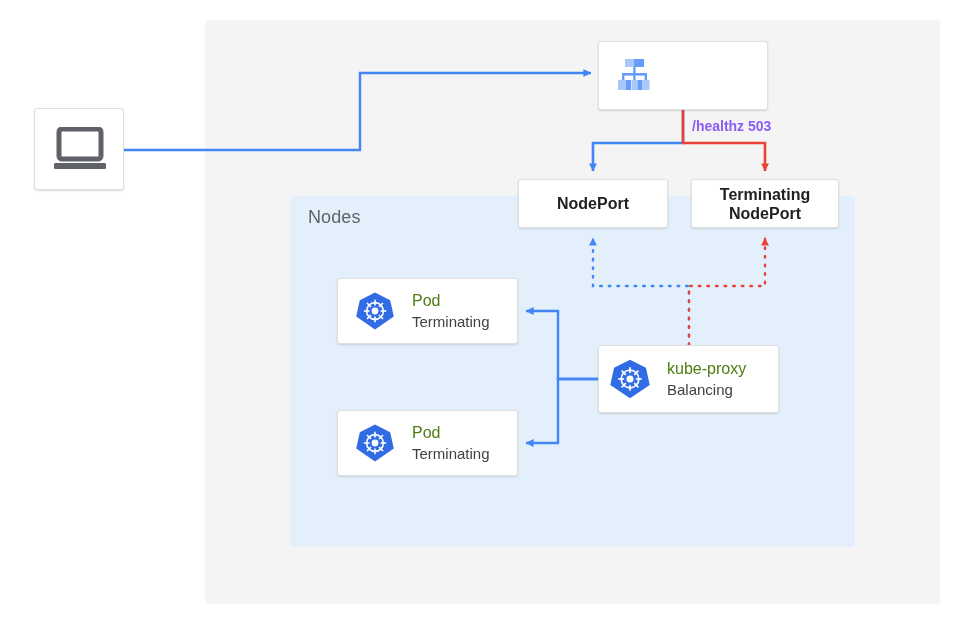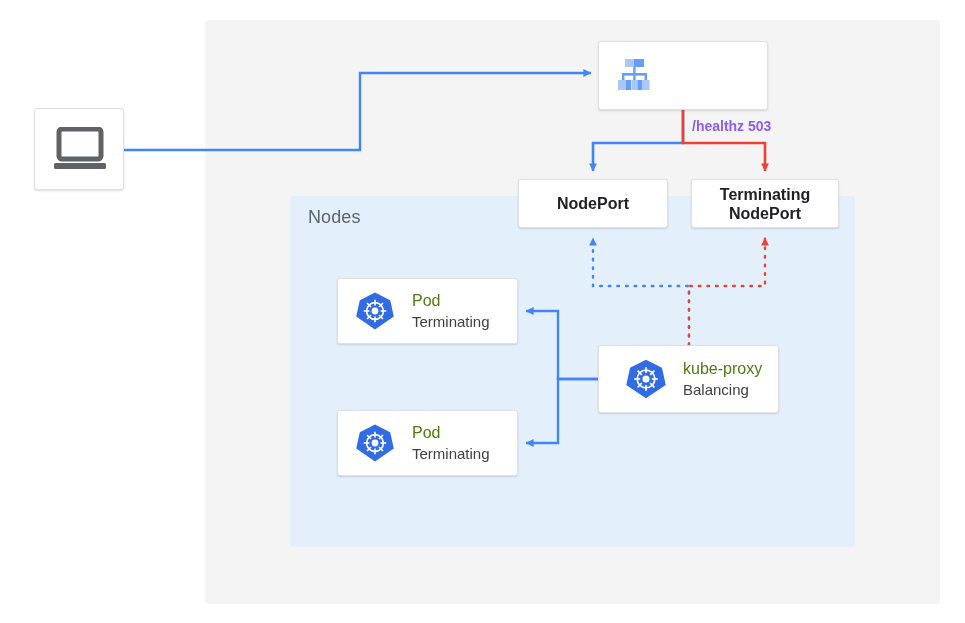--- a/index.html
+++ b/index.html
@@ -41,21 +41,21 @@
   .np-label{font-size:16px;font-weight:bold;color:#202124;text-align:center;
             line-height:19px;}
 
   
   .box-pod{left:337px;width:181px;height:66px;padding-left:14px;}
   .box-pod1{top:278px;} .box-pod2{top:410px;}
   .box-pod .card-icon{width:46px;height:66px;}
   .box-pod .card-text{margin-left:14px;}
 
   
-  .box-kp{left:598px;top:345px;width:181px;height:68px;padding-left:24px;}
+  .box-kp{left:598px;top:345px;width:181px;height:68px;padding-left:8px;}
   .box-kp .card-icon{width:46px;height:68px;}
   .box-kp .card-text{margin-left:14px;}
 
   .healthz{position:absolute;left:692px;top:118px;font-size:14px;font-weight:bold;
            color:#8b5cf6;white-space:nowrap;}
 
   svg.wires{position:absolute;left:0;top:0;width:965px;height:623px;
             pointer-events:none;}
 </style>
 </head>

